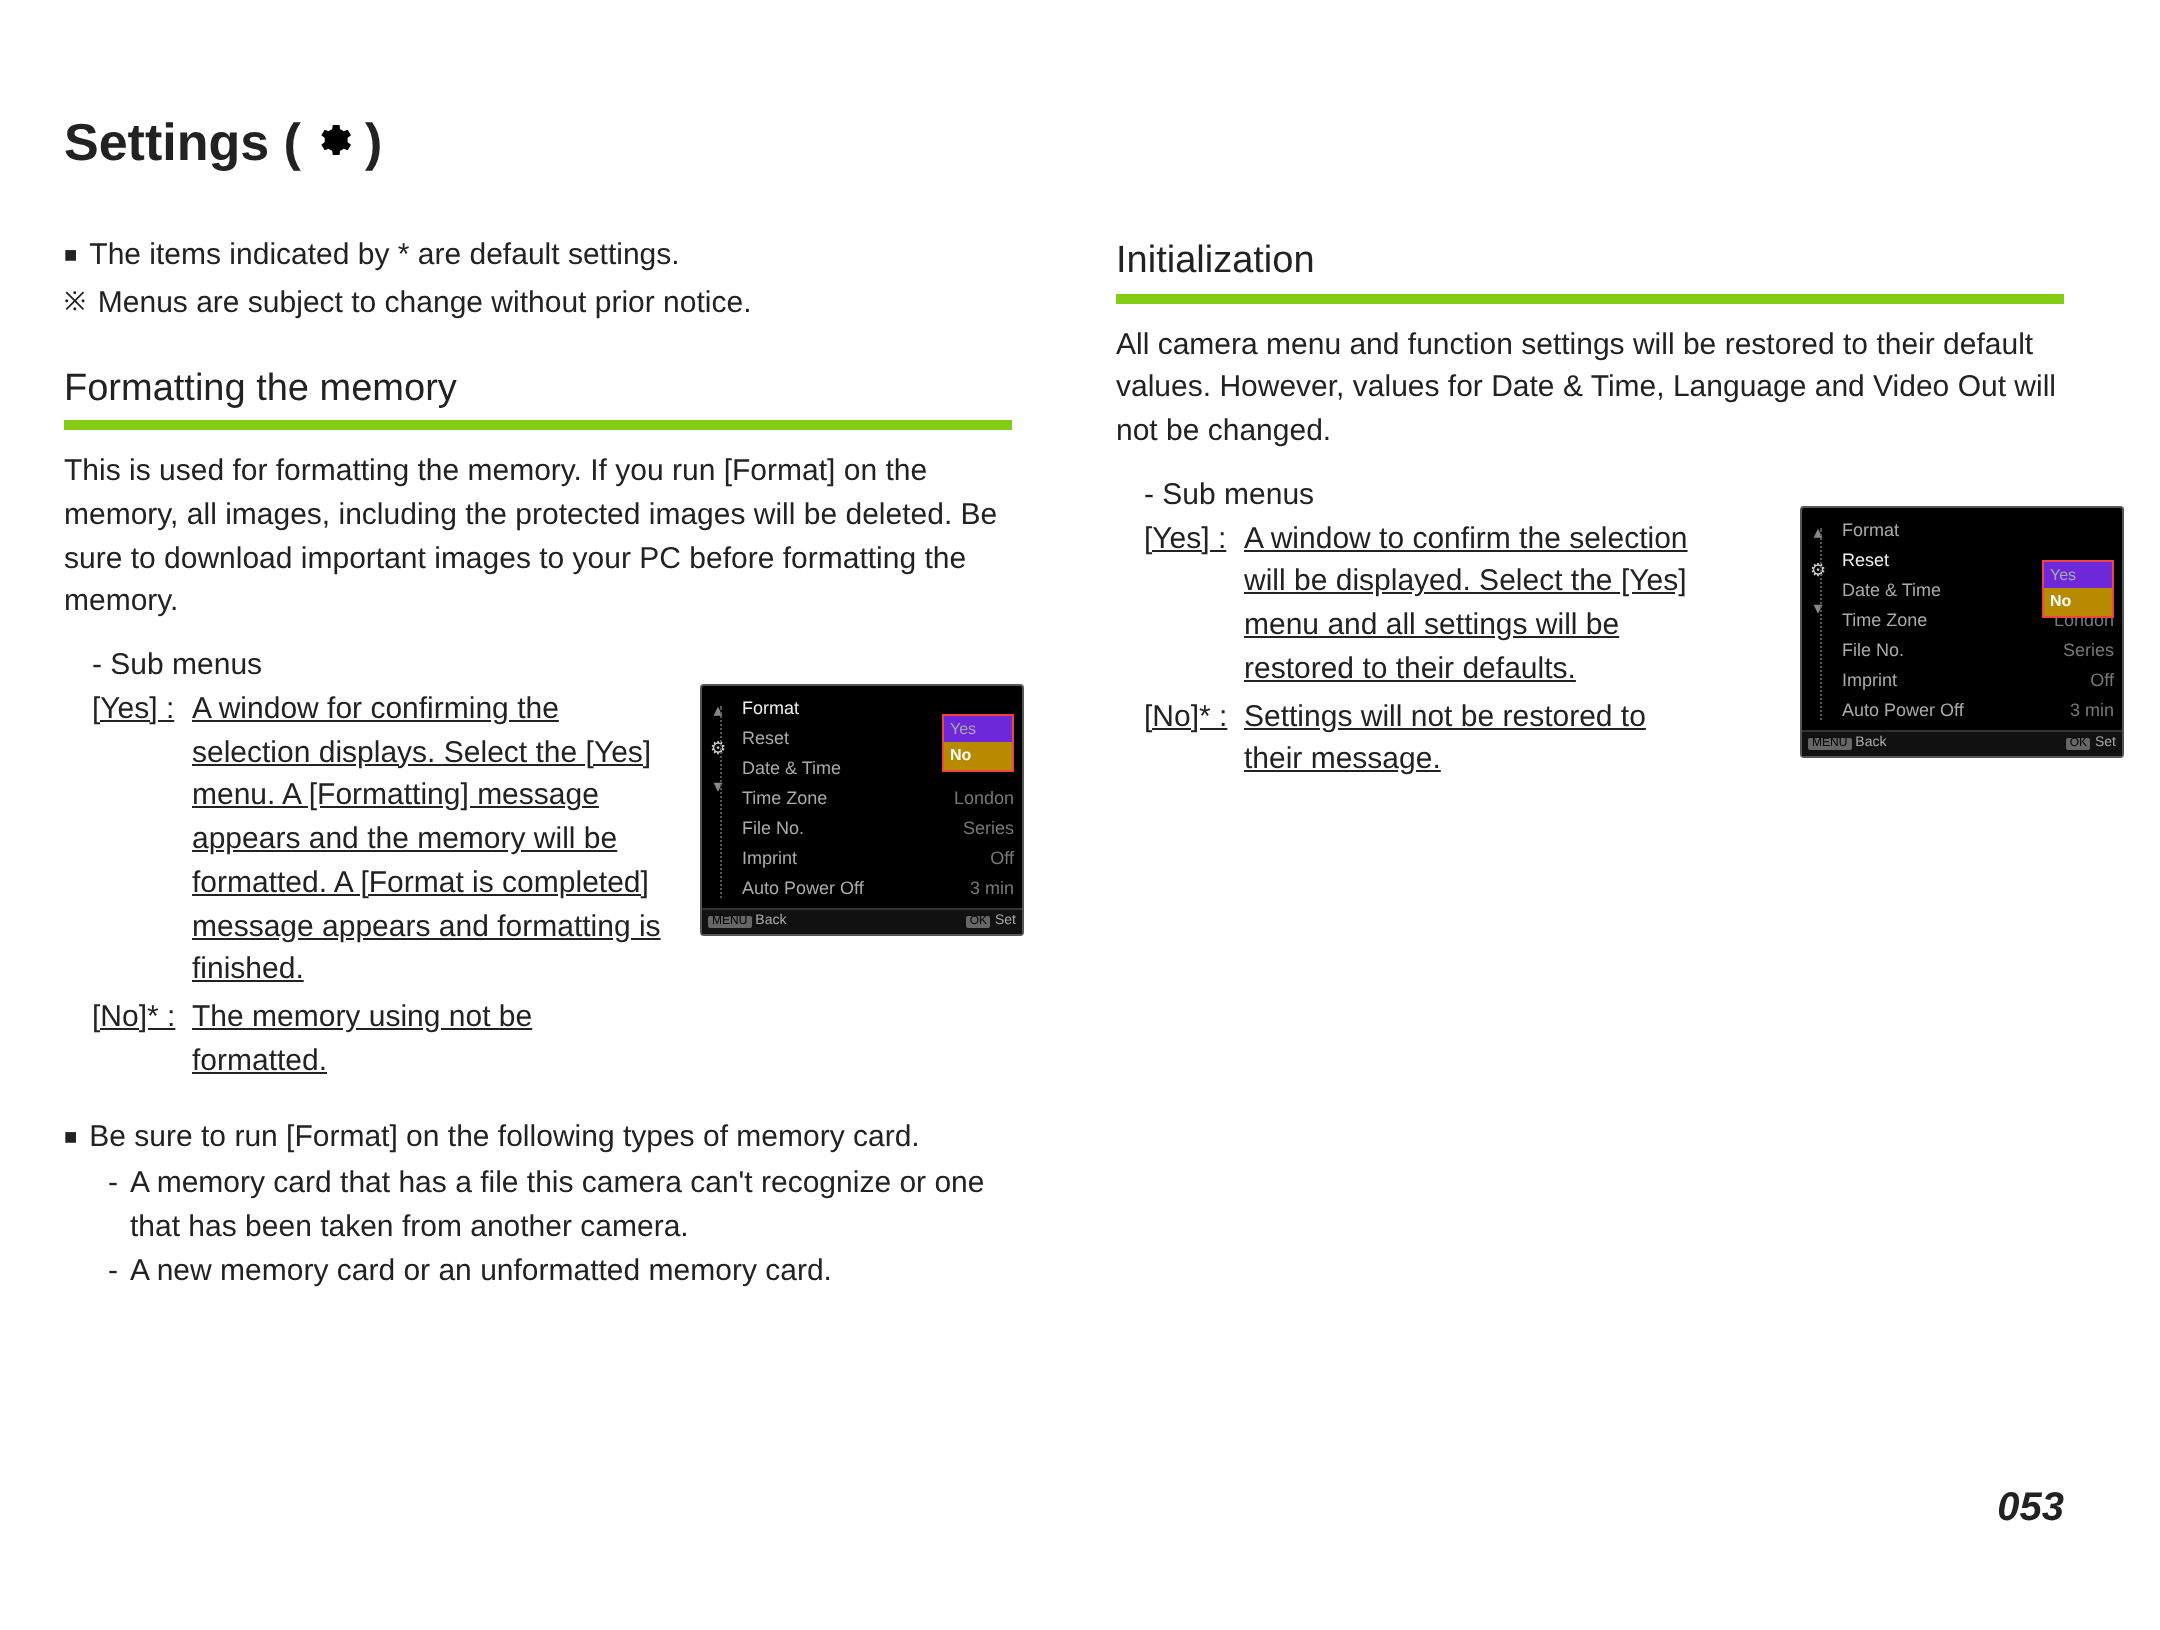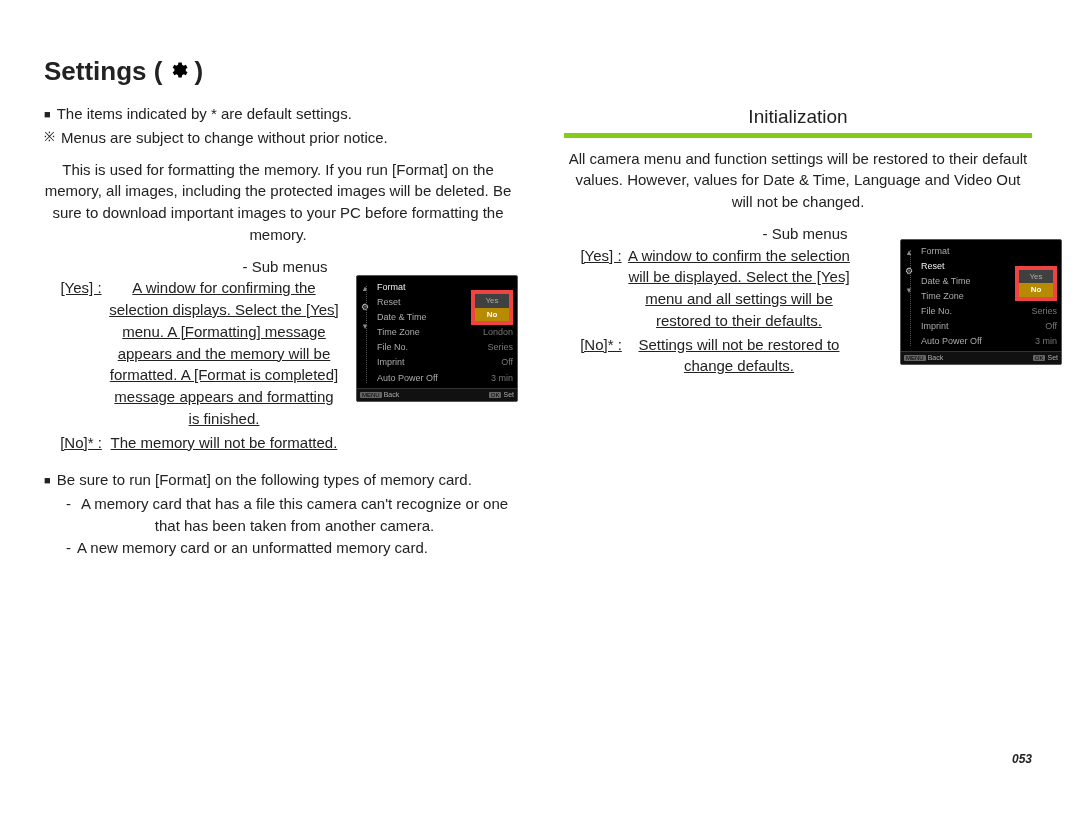--- a/index.html
+++ b/index.html
@@ -1,19 +1,19 @@
 <!DOCTYPE html>
 <html><head>
 <meta charset="utf-8">
 <style>
   html,body{margin:0;padding:0;background:#fff;font-family:Arial,Helvetica,sans-serif;color:#222;}
-  .page{width:1080px;height:794px;box-sizing:border-box;padding:56px 48px 10px 44px;position:relative;}
+  .page{width:1080px;height:794px;box-sizing:border-box;padding:56px 48px 10px 32px;position:relative;}
   .title{font-size:26px;font-weight:bold;display:flex;align-items:center;gap:6px;}
   .title .gear{font-size:22px;line-height:1;}
-  .cols{display:flex;gap:52px;margin-top:14px;text-align:center;}
+  .cols{display:flex;gap:52px;margin-top:28px;}
   .col{flex:1;min-width:0;font-size:15px;line-height:1.45;}
   .bullet-line{display:flex;gap:6px;margin:2px 0;}
   .bullet-sq::before{content:"■";font-size:11px;margin-top:4px;}
   .bullet-star::before{content:"※";font-size:13px;margin-top:1px;}
   h2.section{font-size:19px;font-weight:normal;margin:18px 0 2px 0;padding-bottom:2px;border-bottom:5px solid #84cc16;}
   .body-text{margin:10px 0;}
   .indent{margin-left:14px;}
   .submenu-block{position:relative;}
   .submenu-grid{display:grid;grid-template-columns:46px 1fr;gap:2px 4px;margin-left:14px;font-size:15px;text-decoration:underline;}
   .submenu-grid .key{white-space:nowrap;}
@@ -24,27 +24,27 @@
   .ss-format{right:-6px;top:-2px;}
   .ss-init{right:-30px;top:-6px;}
   .ss-body{display:flex;}
   .ss-icons{width:16px;display:flex;flex-direction:column;align-items:center;gap:6px;padding:6px 0;color:#888;}
   .ss-icons .gear-small{color:#ccc;font-size:9px;}
   .ss-list{flex:1;padding:4px 2px 2px 2px;}
   .ss-row{display:flex;justify-content:space-between;padding:1px 2px;white-space:nowrap;}
   .ss-row .lbl{color:#aaa;}
   .ss-row .val{color:#777;}
   .ss-row.top .lbl{color:#eee;}
-  .ss-popup{position:absolute;right:4px;top:14px;background:#404040;border:4px solid #ef4444;font-size:8px;width:34px;}
+  .ss-popup{position:absolute;right:4px;top:14px;background:#6d28d9;border:1px solid #ef4444;font-size:8px;width:34px;}
   .ss-popup div{padding:1px 3px;color:#aaa;}
   .ss-popup .sel{background:#b88a00;color:#fff;font-weight:bold;}
   .ss-footer{display:flex;justify-content:space-between;background:#111;padding:1px 3px;border-top:1px solid #333;font-size:7px;color:#aaa;}
   .ss-footer span b{background:#666;color:#000;padding:0 2px;border-radius:1px;font-weight:normal;margin-right:2px;font-size:6px;}
   .dotline{position:absolute;left:9px;top:10px;bottom:18px;width:0;border-left:1px dotted #555;}
-  .pagenum{position:absolute;right:48px;bottom:28px;font-weight:bold;font-style:italic;font-size:12px;}
+  .pagenum{position:absolute;right:48px;bottom:28px;font-weight:bold;font-style:italic;font-size:20px;}
   .float-wrap{position:relative;}
   .float-pad{float:right;width:172px;height:130px;}
 </style>
 </head>
 <body>
 <div class="page">
 
 <div class="title">
   <span>Settings (</span>
   <span class="gear">
@@ -58,20 +58,21 @@
 <div class="cols">
 
   <div class="col">
     <div class="bullet-line bullet-sq">
       <span>The items indicated by * are default settings.</span>
     </div>
     <div class="bullet-line bullet-star">
       <span>Menus are subject to change without prior notice.</span>
     </div>
 
+    <h2 class="section">Formatting the memory</h2>
     <div class="body-text">This is used for formatting the memory. If you run [Format] on the memory, all images, including the protected images will be deleted. Be sure to download important images to your PC before formatting the memory.</div>
 
     <div class="float-wrap">
       <div class="indent">- Sub menus</div>
       <div class="submenu-block">
         <div class="float-pad"></div>
 
         <div class="screenshot ss-format">
           <div class="ss-body">
             <div class="dotline"></div>
@@ -118,21 +119,21 @@
           <div class="ss-footer">
             <span><b>MENU</b><span>Back</span></span>
             <span><b>OK</b><span>Set</span></span>
           </div>
         </div>
 
         <div class="submenu-grid">
           <div class="key">[Yes] :</div>
           <div>A window for confirming the selection displays. Select the [Yes] menu. A [Formatting] message appears and the memory will be formatted. A [Format is completed] message appears and formatting is finished.</div>
           <div class="key">[No]* :</div>
-          <div>The memory will not be formatted.</div>
+          <div>The memory using not be formatted.</div>
         </div>
       </div>
     </div>
 
     <div class="note-list">
       <div class="bullet-line bullet-sq">
         <span>Be sure to run [Format] on the following types of memory card.</span>
       </div>
       <div class="note-sub">
             <span>A memory card that has a file this camera can't recognize or one that has been taken from another camera.</span>
@@ -198,21 +199,21 @@
           <div class="ss-footer">
             <span><b>MENU</b><span>Back</span></span>
             <span><b>OK</b><span>Set</span></span>
           </div>
         </div>
 
         <div class="submenu-grid">
           <div class="key">[Yes] :</div>
           <div>A window to confirm the selection will be displayed. Select the [Yes] menu and all settings will be restored to their defaults.</div>
           <div class="key">[No]* :</div>
-          <div>Settings will not be restored to change defaults.</div>
+          <div>Settings will not be restored to their message.</div>
         </div>
       </div>
     </div>
   </div>
 </div>
 
 <div class="pagenum">053</div>
 </div>
 
 </body></html>

